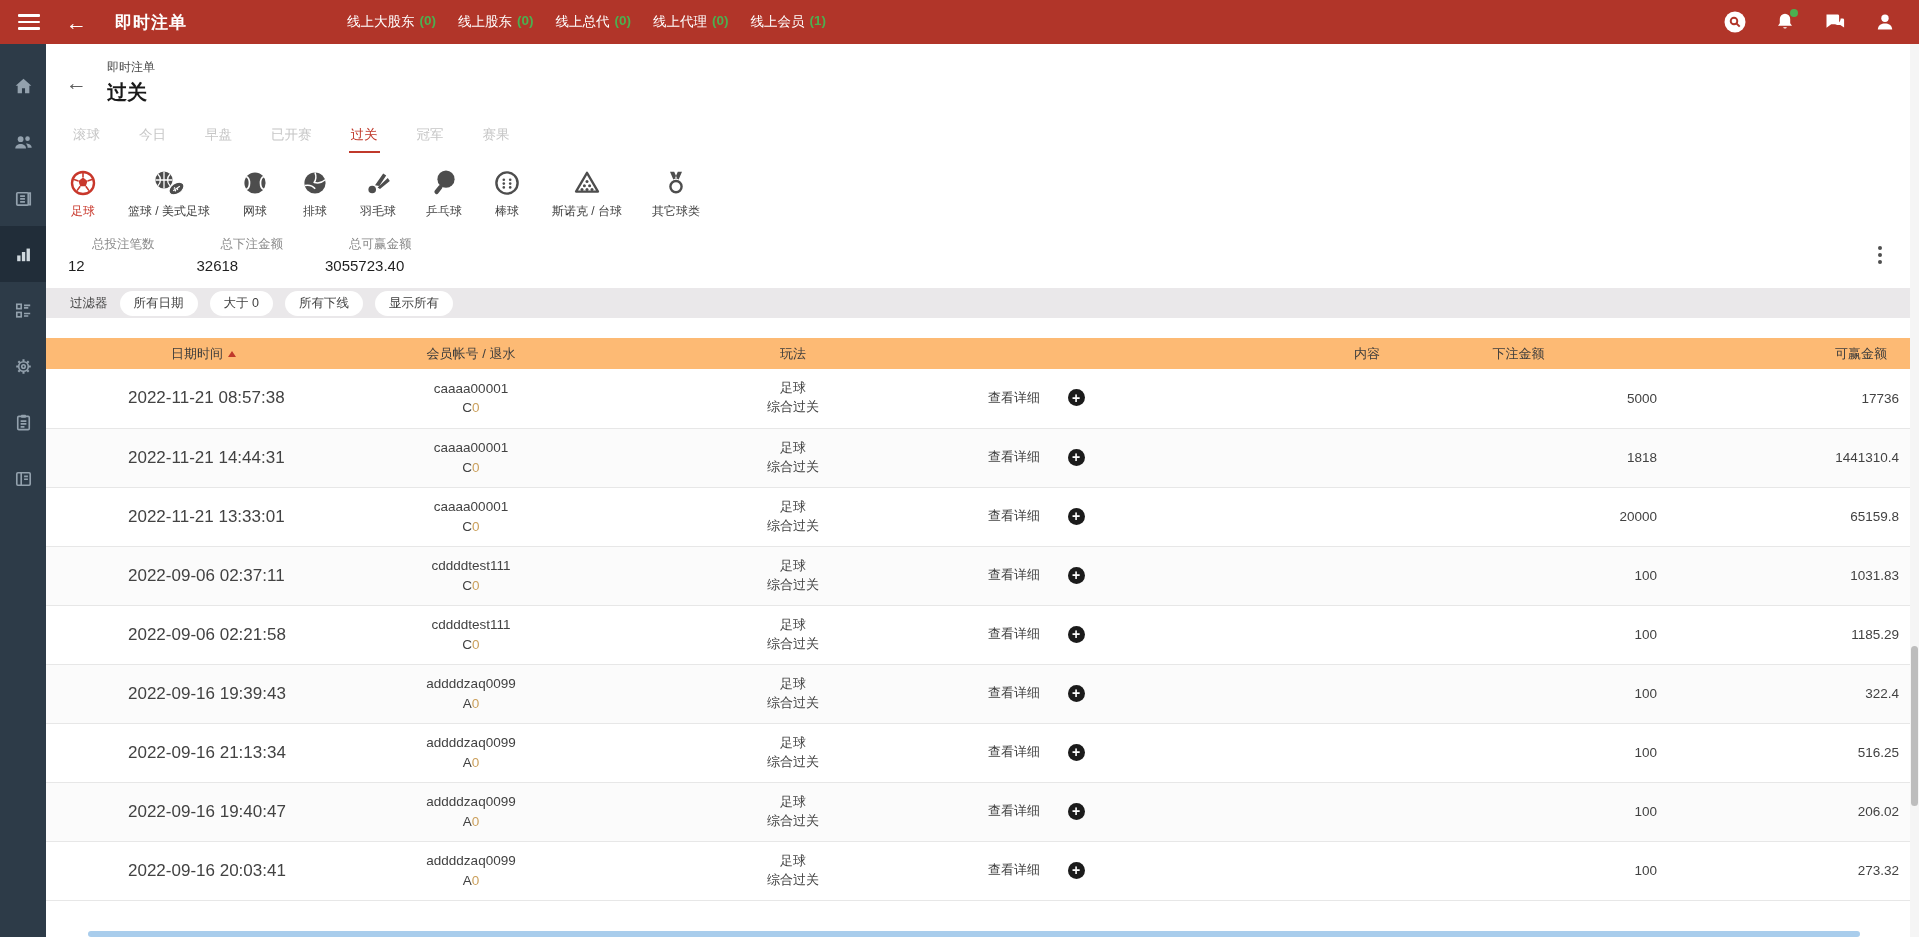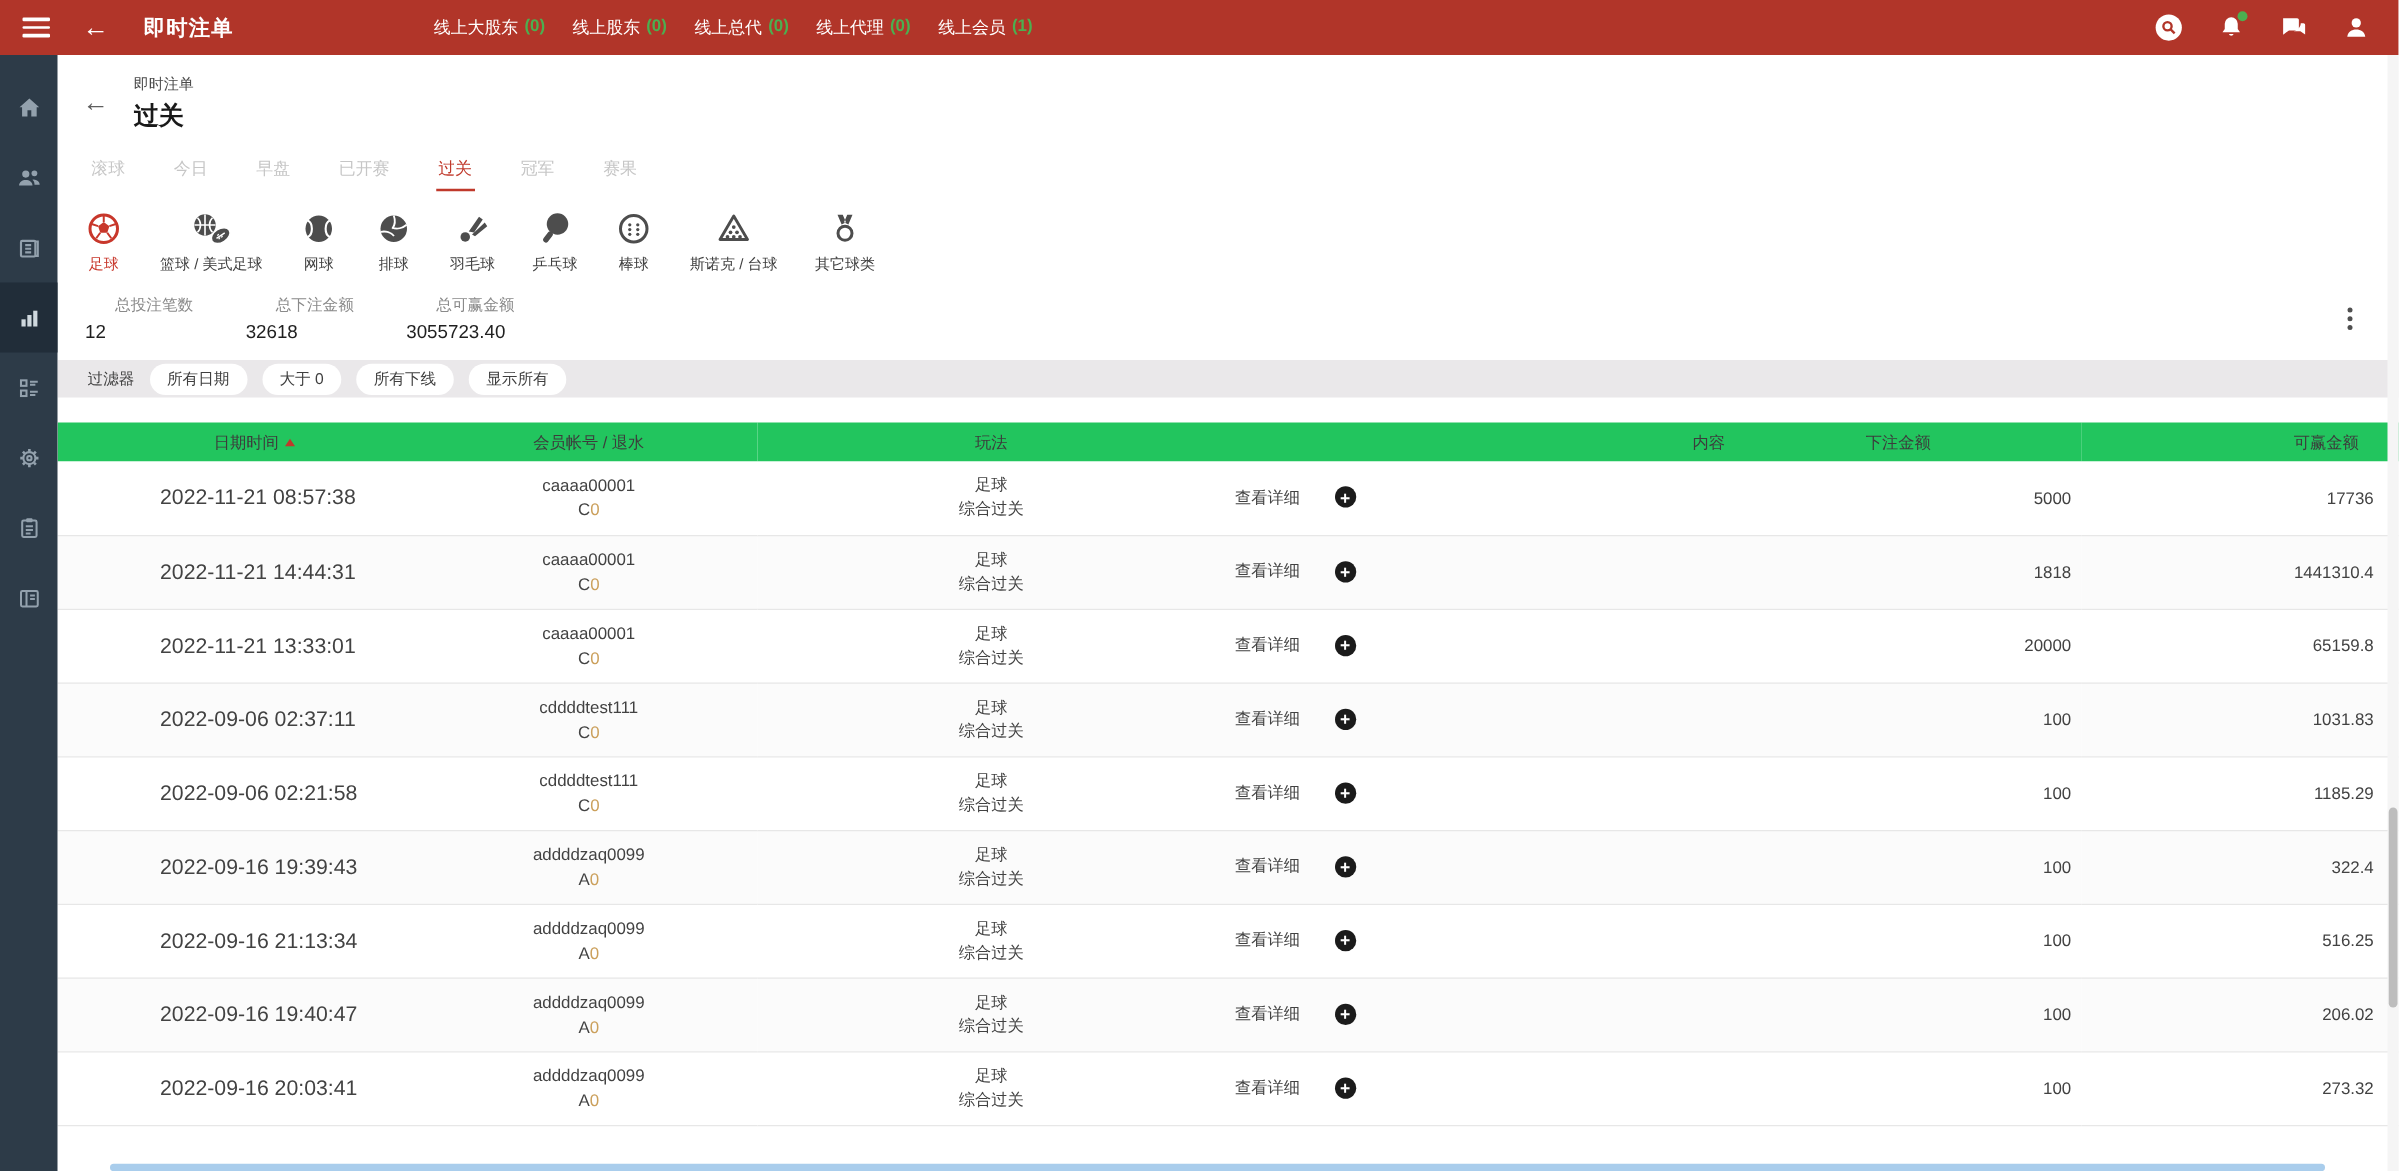--- a/index.html
+++ b/index.html
@@ -53,21 +53,21 @@
   .sport.active .s-label { color:#c8372b; }
   .stats { display:flex; gap:42px; margin-top:16px; padding:0 24px 0 22px; position:relative; }
   .stat-label { font-size:12.5px; color:#8a8a8a;margin-left:24px; }
   .stat-value { font-size:15px; font-weight:normal; color:#1f1f1f; margin-top:4px; }
   .kebab { position:absolute; right:30px; top:8px; width:18px; height:22px; display:flex; flex-direction:column; align-items:center; justify-content:space-between; padding:2px 0; cursor:pointer; }
   .kebab i { width:4px; height:4px; border-radius:50%; background:#4f4f4f; }
   .filterbar { margin-top:14px; height:30px; background:#eae8ea; display:flex; align-items:center; gap:12px; padding-left:24px; font-size:12.5px; color:#3f3f3f; }
   .chip { background:#fff; border-radius:15px; padding:4px 14px; cursor:pointer; white-space:nowrap; }
   
   table { width:100%; border-collapse:collapse; table-layout:fixed; margin-top:20px; font-size:13px; }
-  thead th { background:#22c55e; height:31px; font-weight:normal; color:#3c3c3c; font-size:13px; }
+  thead th { background:#fdba74; height:31px; font-weight:normal; color:#3c3c3c; font-size:13px; }
   th.h-date { text-align:left; padding-left:125px; }
   th.h-account, th.h-play { text-align:center; }
   th.h-content { text-align:right; padding-left:8px; }
   th.h-bet { text-align:center; padding-right:8px; }
   th.h-win { text-align:right; padding-right:32px; }
   tbody td { height:59px; border-bottom:1px solid #e7e7e7; vertical-align:middle; color:#424242; }
   tbody tr:nth-child(even) { background:#fbfbfb; }
   td.c-date { padding-left:82px; font-size:17px; }
   td.c-account { text-align:center; line-height:1.45; font-size:13.5px; }
   td.c-play { text-align:center; line-height:1.45; }

